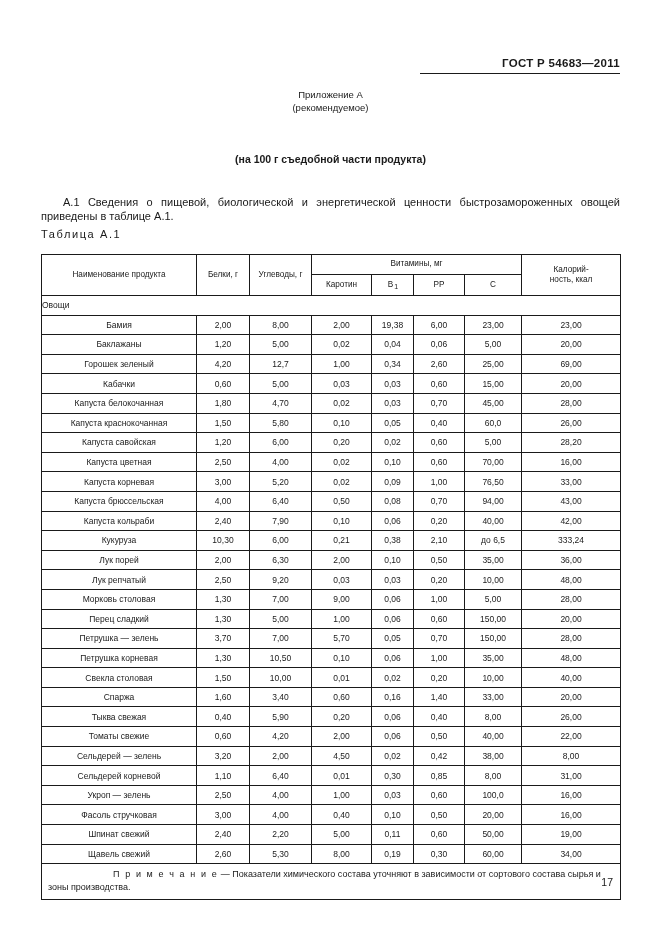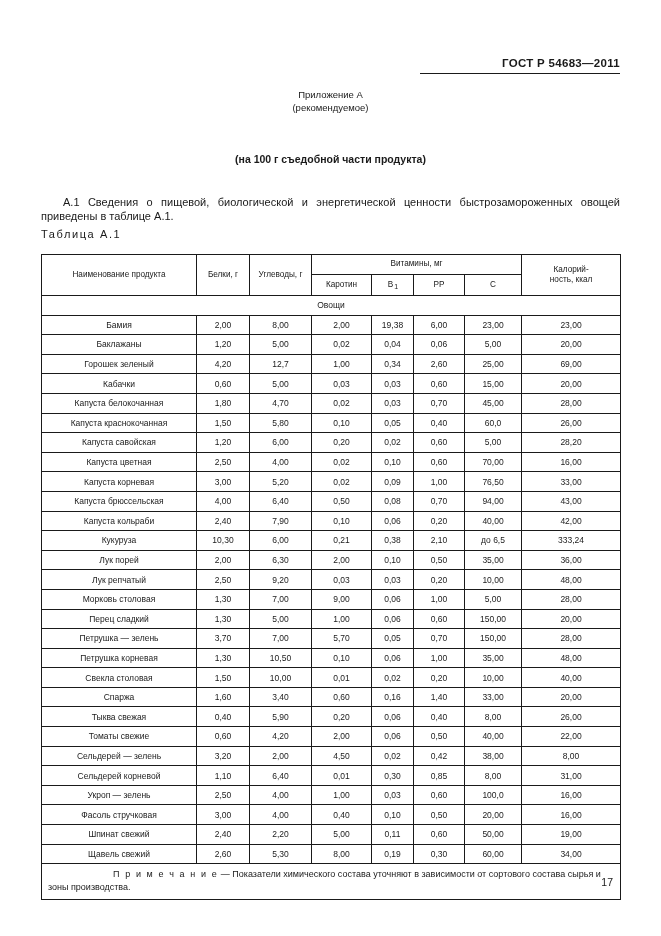--- a/index.html
+++ b/index.html
@@ -123,21 +123,21 @@
   .th-cal    { width: 99px;  }
 
   .hdr-tall { height: 24px; }
   .hdr-sub  { height: 21px; }
 
   td.name-cell {
     text-align: left;
     padding-left: 17px;
   }
   tr.section-row td {
-    text-align: center;
+    text-align: left;
     height: 19px;
     border-top-width: 1.6px;
   }
   tr.first-data td { border-top-width: 1.6px; margin-top: 12px; }
 
   tr.note-row td {
     text-align: left;
     padding: 4px 8px 5px 6px;
     height: auto;
     line-height: 13px;

